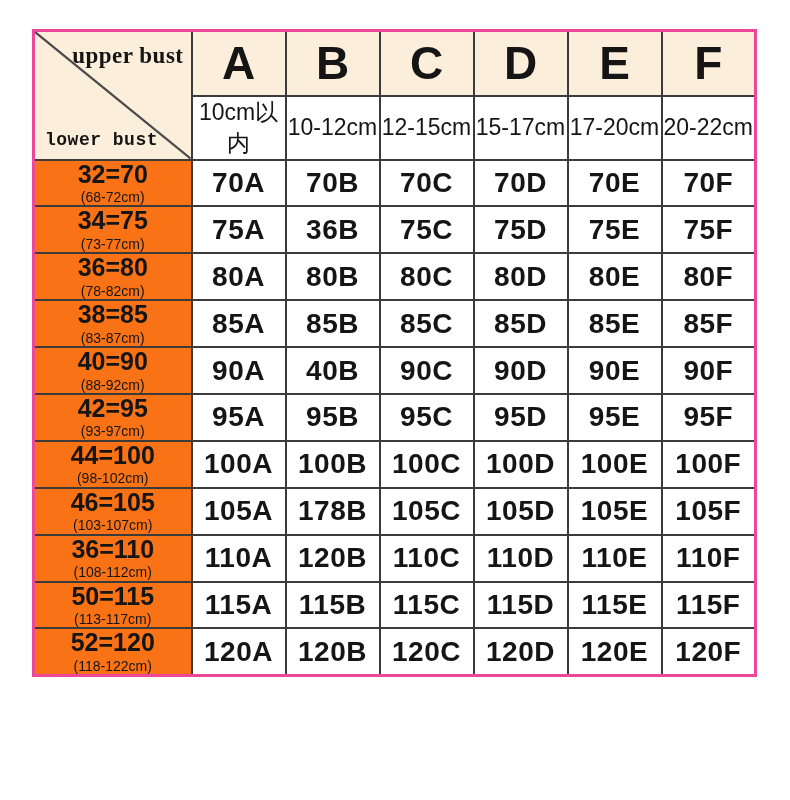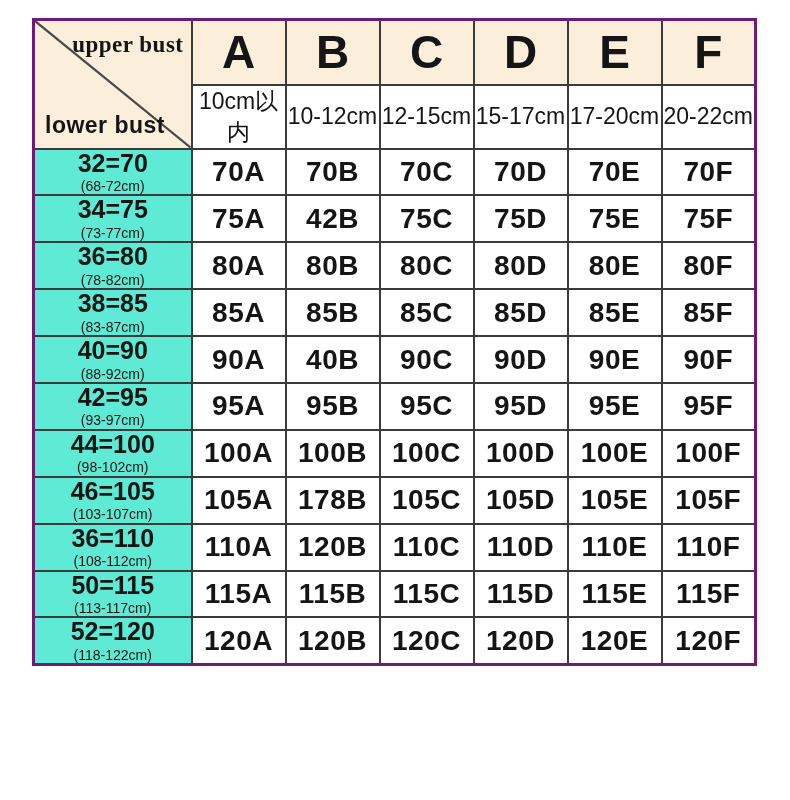--- a/index.html
+++ b/index.html
@@ -11,26 +11,26 @@
     position: relative;
     width: 790px;
     height: 800px;
     background: #ffffff;
     font-family: "Liberation Sans", sans-serif;
     color: #151515;
   }
   table.size-table {
     position: absolute;
     left: 32px;
-    top: 18px;
+    top: 29px;
     width: 725px;
     height: 532px;
     border-collapse: collapse;
     table-layout: fixed;
-    border: 3px solid #701a75;
+    border: 3px solid #ec4899;
   }
   .size-table th, .size-table td {
     border: 2px solid #3b3b3b;
     text-align: center;
     vertical-align: middle;
     padding: 0;
     background: #ffffff;
   }
   col.head-col { width: 158px; }
   
@@ -48,42 +48,42 @@
     position: absolute;
     top: 11px; right: 7px;
     font-family: "Liberation Serif", serif;
     font-weight: bold;
     font-size: 23px;
     letter-spacing: 0.5px;
   }
   .corner .lb {
     position: absolute;
     bottom: 9px; left: 10px;
-    font-family: Liberation Sans, sans-serif;
-    font-weight: bold;
-    font-size: 23px;
+    font-family: Liberation Mono, monospace;
+    font-weight: bold;
+    font-size: 18px;
     letter-spacing: 0.5px;
     text-align: center;
   }
   
   tr.letter-row { height: 65px; }
   th.letter {
     background: #fbeeda;
     font-size: 46px;
     font-weight: bold;
     font-family: "Liberation Sans", sans-serif;
   }
   tr.range-row { height: 38px; }
   th.range {
     font-size: 23px;
     font-weight: normal;
     background: #ffffff;
   }
   
-  th.rowhead { background: #5eead4; }
+  th.rowhead { background: #f97316; }
   .rowhead .size {
     font-size: 25px;
     font-weight: bold;
     line-height: 1.1;
   }
   .rowhead .rrange {
     font-size: 14px;
     font-weight: normal;
     line-height: 1.1;
     margin-top: 2px;
@@ -145,21 +145,21 @@
         <td class="cell">70D</td>
         <td class="cell">70E</td>
         <td class="cell">70F</td>
       </tr>
       <tr>
         <th class="rowhead">
           <div class="size">34=75</div>
           <div class="rrange">(73-77cm)</div>
         </th>
         <td class="cell">75A</td>
-        <td class="cell">42B</td>
+        <td class="cell">36B</td>
         <td class="cell">75C</td>
         <td class="cell">75D</td>
         <td class="cell">75E</td>
         <td class="cell">75F</td>
       </tr>
       <tr>
         <th class="rowhead">
           <div class="size">36=80</div>
           <div class="rrange">(78-82cm)</div>
         </th>

